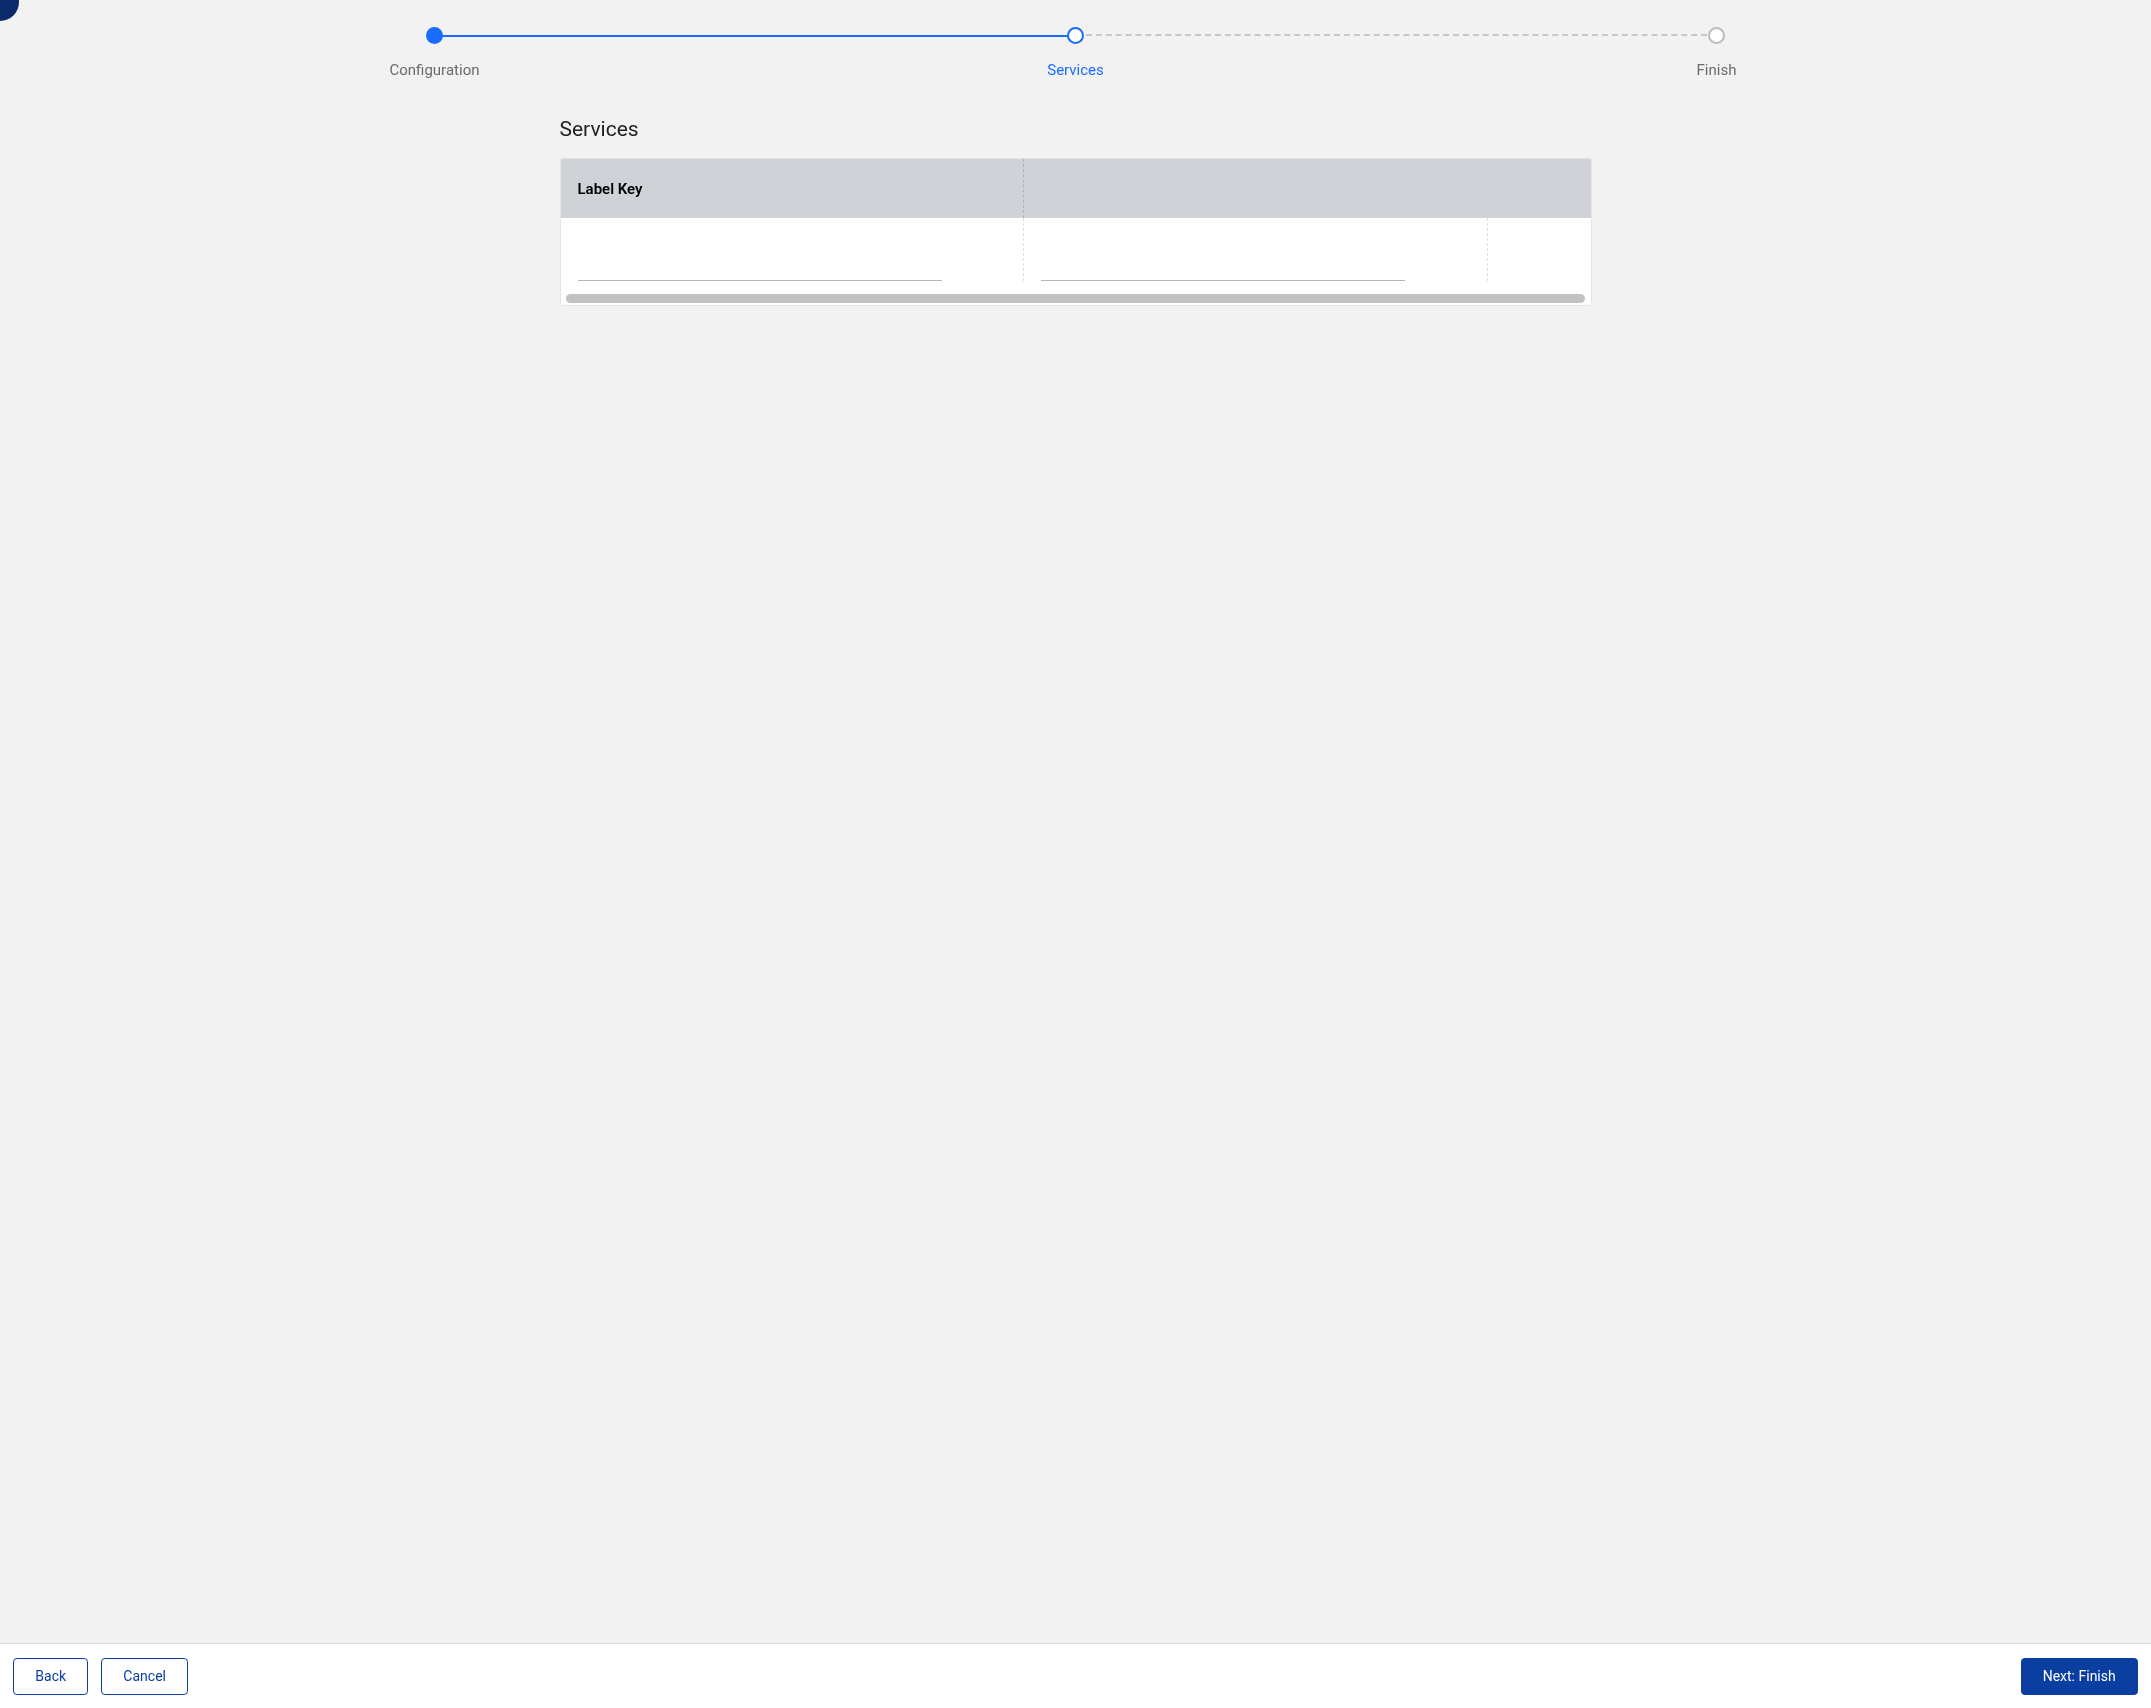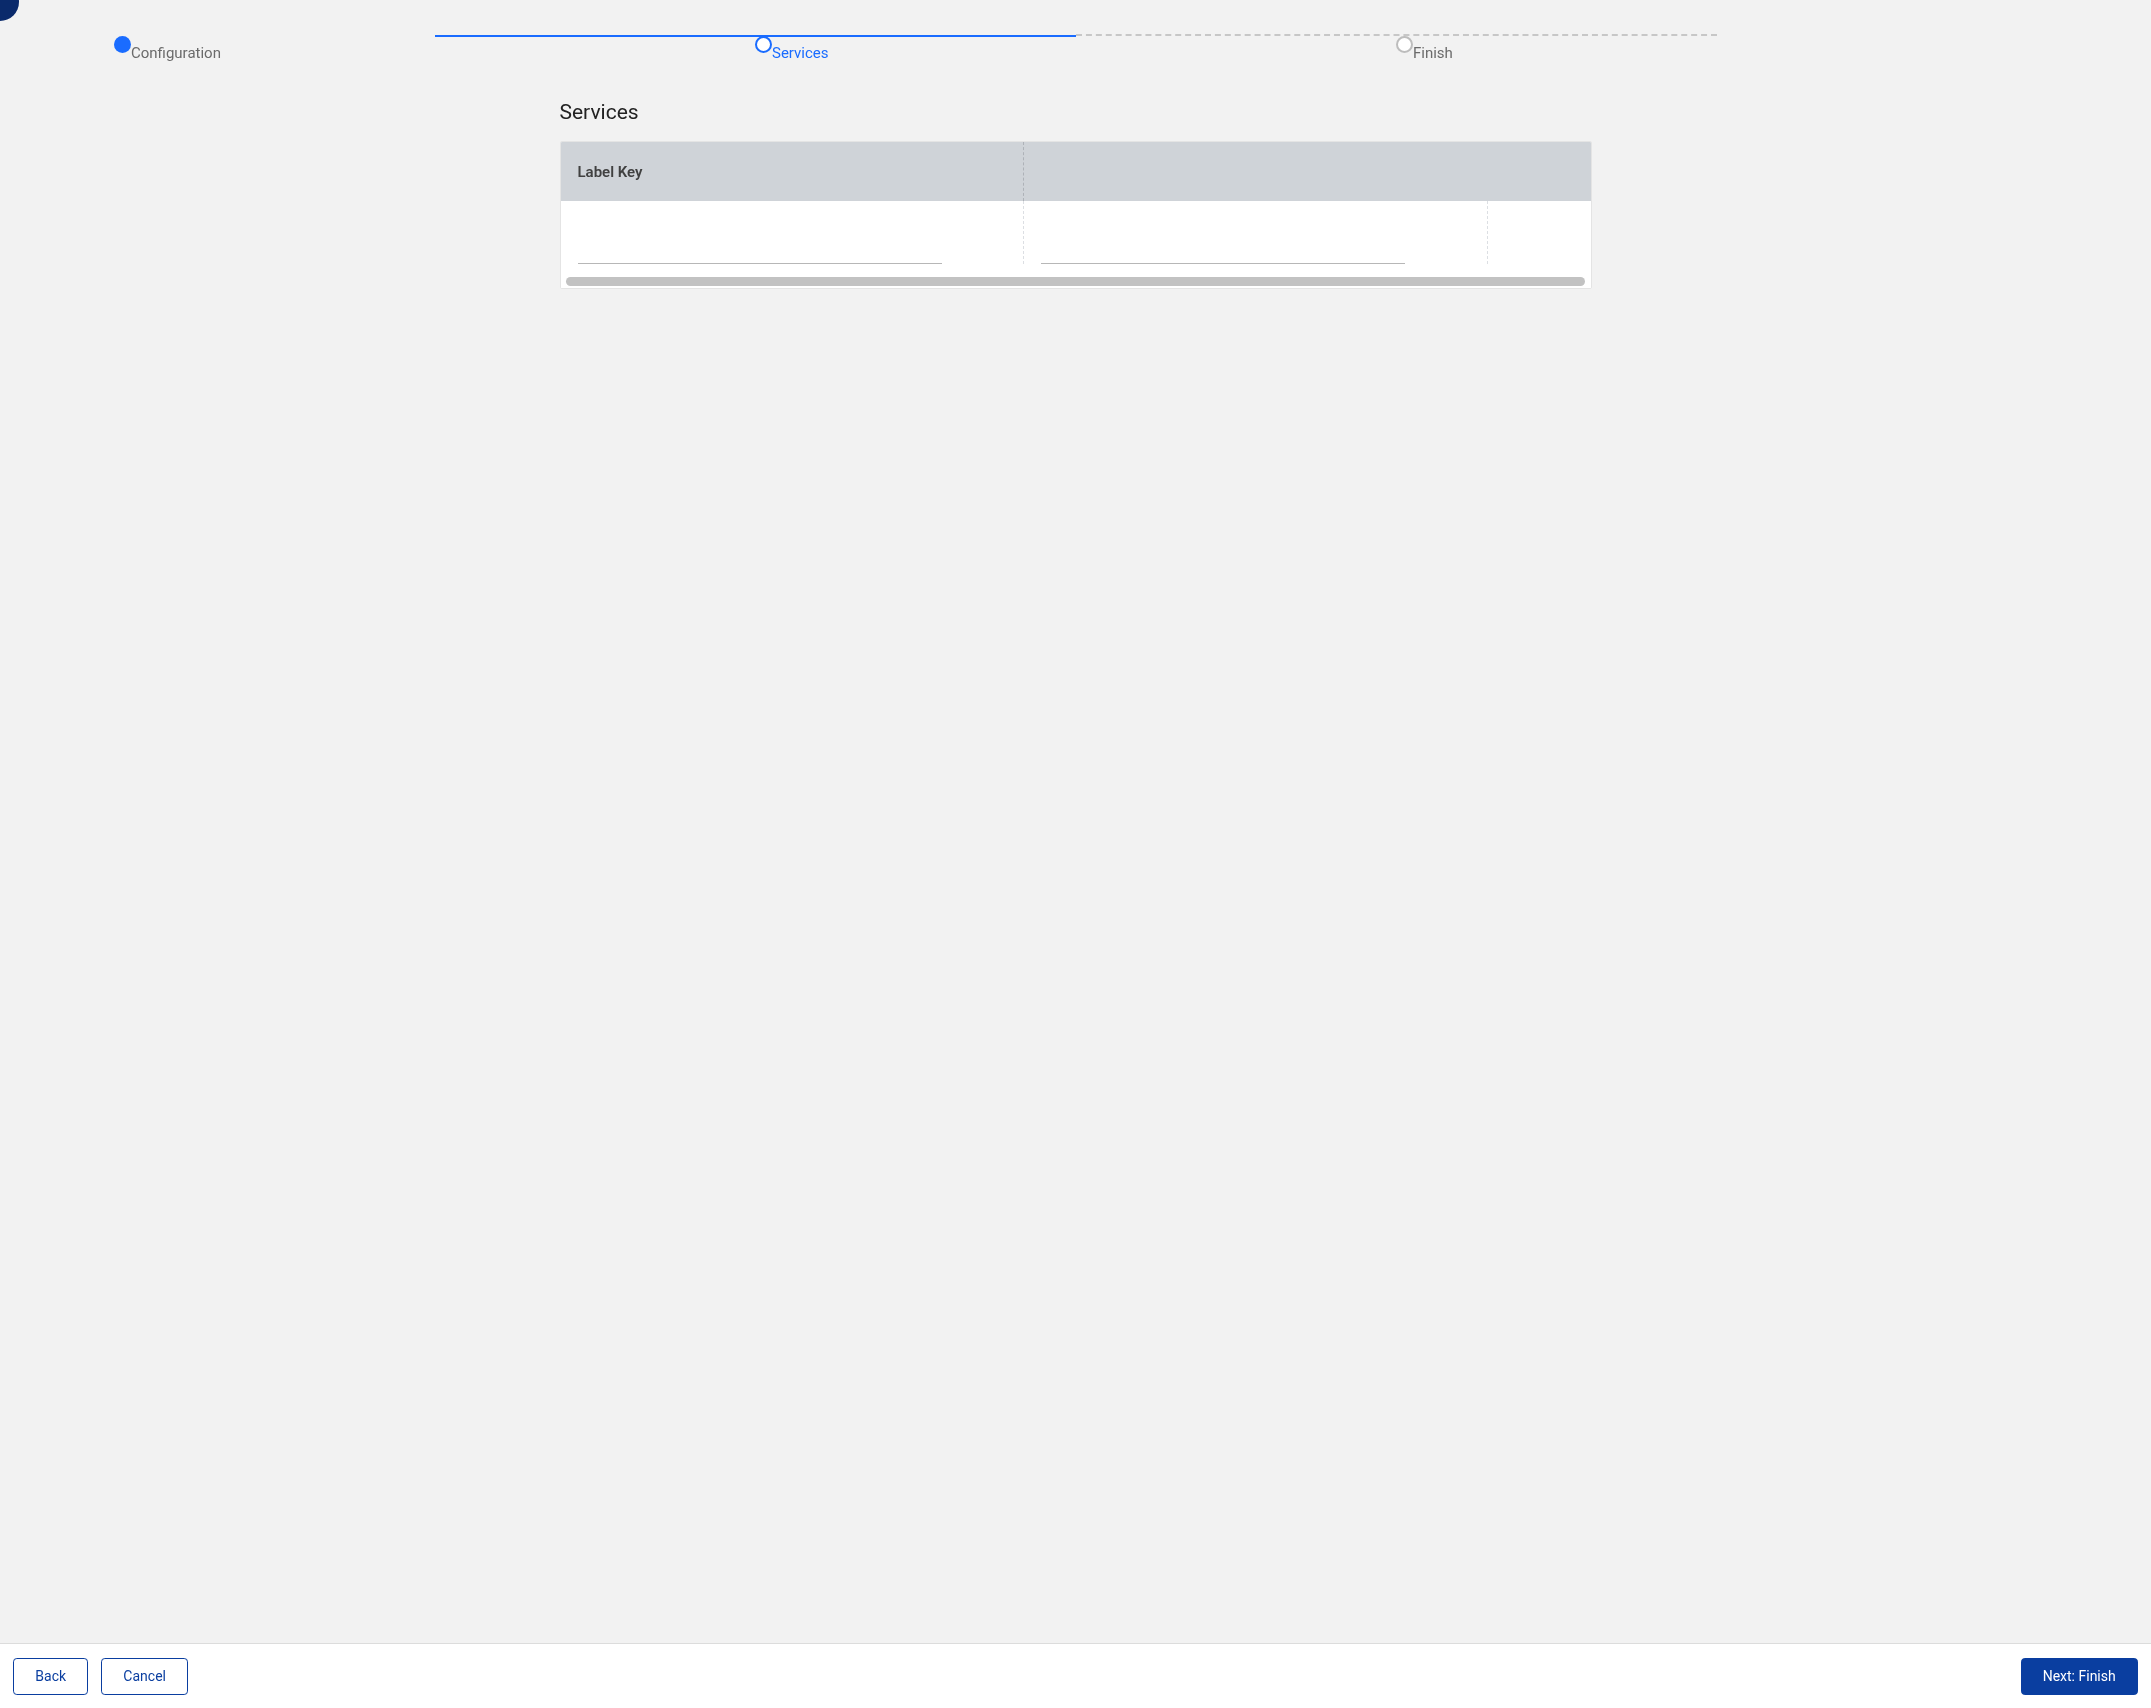--- a/index.html
+++ b/index.html
@@ -34,21 +34,21 @@
     
     .stepper {
       display: flex;
       align-items: flex-start;
       padding: 27px 114px 0 114px;
       position: relative;
     }
     .step {
       flex: 1;
       display: flex;
-      flex-direction: row;
+      flex-direction: column;
       align-items: center;
       position: relative;
     }
     .step-dot {
       width: 17px;
       height: 17px;
       border-radius: 50%;
       background: #1a6cff;
       z-index: 2;
       position: relative;
@@ -107,21 +107,21 @@
       overflow: hidden;
     }
     .thead-row {
       display: flex;
       background: #cfd3d8;
       height: 59px;
       align-items: center;
     }
     .th {
       font-size: 15px;
-      color: #404040;
+      color: #000000;
       font-weight: 600;
       padding: 0 17px;
       border-right: 1px dashed #aeb2b8;
       height: 100%;
       display: flex;
       align-items: center;
     }
     .th:last-child {
       border-right: none;
     }

